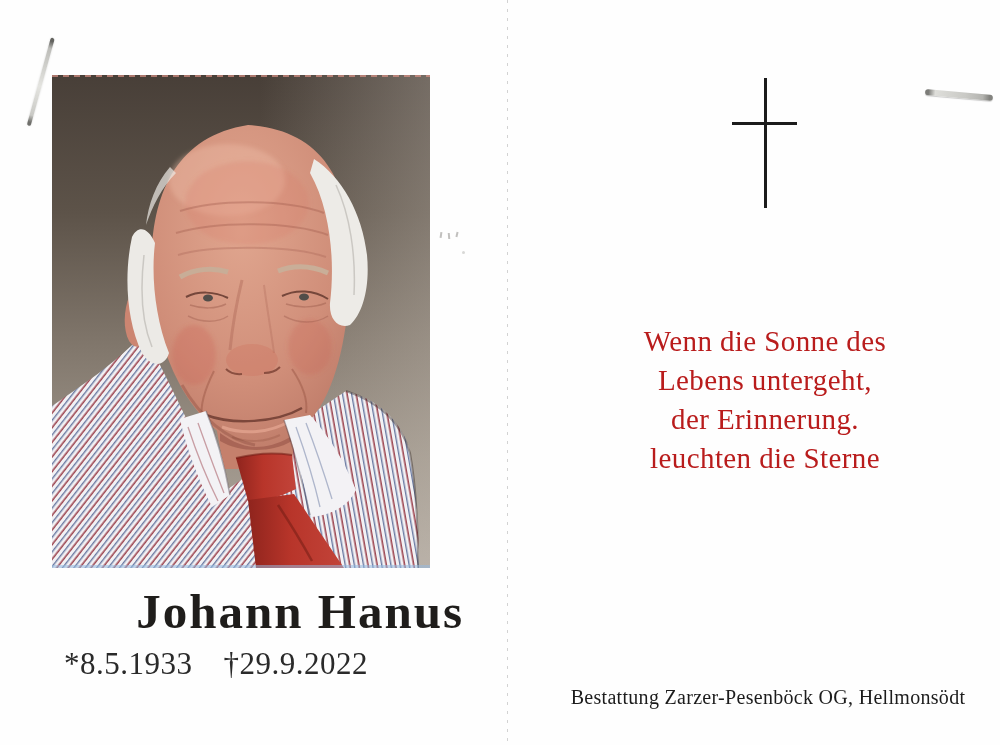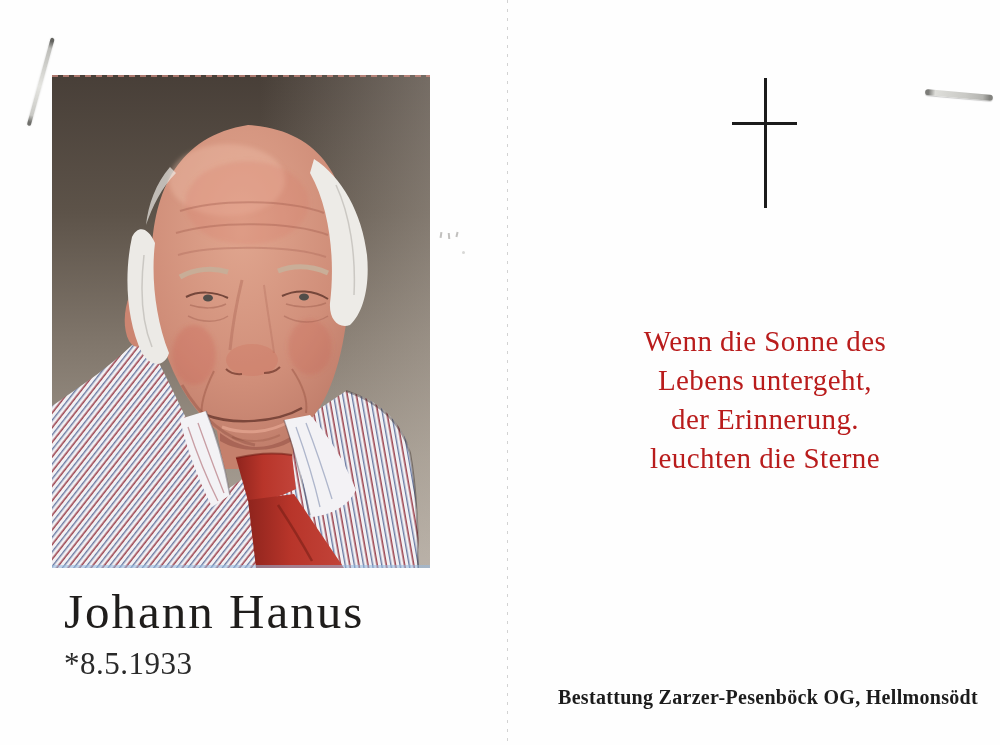--- a/index.html
+++ b/index.html
@@ -49,42 +49,42 @@
     position:absolute;left:0;top:0;width:100%;height:2px;
     background:repeating-linear-gradient(90deg,rgba(226,150,138,.65) 0 6px,rgba(226,150,138,0) 6px 11px);
   }
   .photo-edge-bottom{
     position:absolute;left:0;bottom:0;width:100%;height:3px;
     background:rgba(150,186,224,.55);
   }
   
   .name-block{position:absolute;left:64px;top:586px;width:400px;color:#1f1d1b;}
   .deceased-name{
-    font-size:49px;font-weight:normal;letter-spacing:2px;line-height:1.08;
+    font-size:49px;font-weight:bold;letter-spacing:2px;line-height:1.08;
     white-space:nowrap;
+    text-align:right;
   }
   .dates-row{
     margin-top:7px;font-size:31px;color:#2a2a2a;letter-spacing:.5px;
     display:flex;gap:31px;white-space:nowrap;
   }
   
   .cross{position:absolute;pointer-events:none;}
   .cross .v{position:absolute;left:764px;top:78px;width:2.5px;height:130px;background:#1c1c1c;}
   .cross .h{position:absolute;left:732px;top:122px;width:65px;height:2.5px;background:#1c1c1c;}
   .poem{
     position:absolute;left:565px;top:322px;width:400px;
     text-align:center;font-size:29px;line-height:39px;
     color:#b91c1c;letter-spacing:.4px;
   }
   .poem span{display:block;}
   .funeral-line{
     position:absolute;left:548px;top:686px;width:440px;
     text-align:center;font-size:20px;color:#1c1c1c;letter-spacing:.3px;
     white-space:nowrap;
-    font-weight:bold;
   }
 </style>
 </head>
 <body>
 
 <div class="page">
 
   <div class="fold-line"></div>
 
   <div class="staple-left"></div>
@@ -204,20 +204,21 @@
       <path d="M184,383 Q212,376 240,380" fill="none" stroke="rgba(110,25,18,.55)" stroke-width="2"></path>
     </svg>
     <div class="photo-edge-top"></div>
     <div class="photo-edge-bottom"></div>
   </div>
 
   <div class="name-block">
     <div class="deceased-name">Johann Hanus</div>
     <div class="dates-row">
       <span>*8.5.1933</span>
+      <span>†29.9.2022</span>
     </div>
   </div>
 
   <div class="cross">
     <div class="v"></div>
     <div class="h"></div>
   </div>
 
   <div class="poem">
     <span>Wenn die Sonne des</span>

